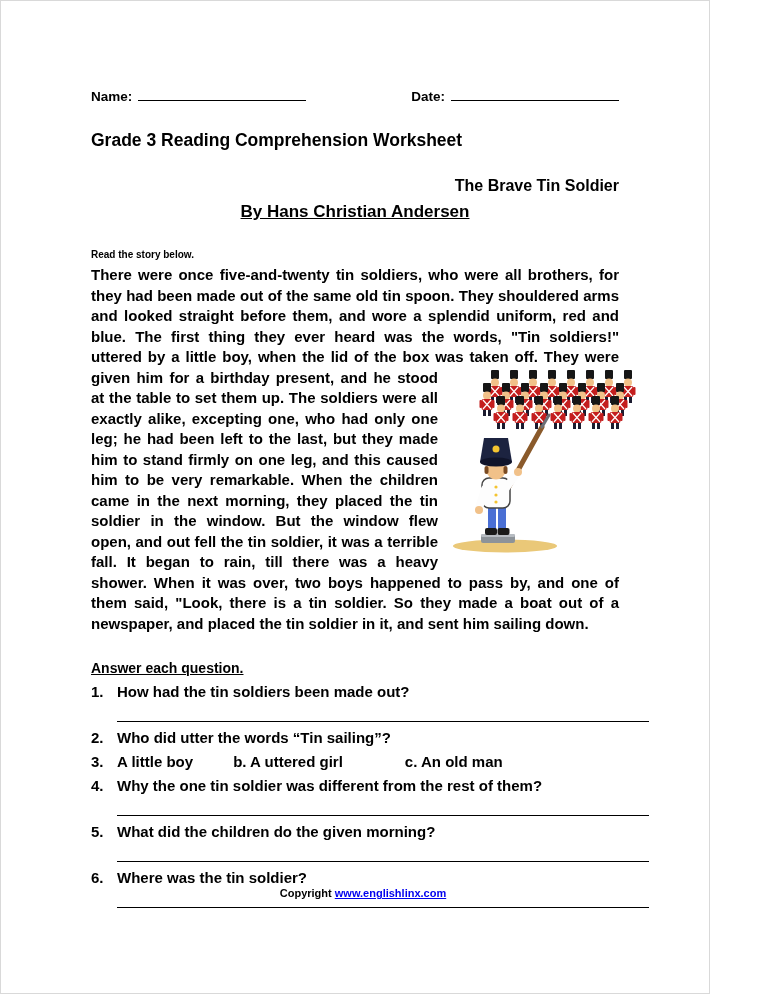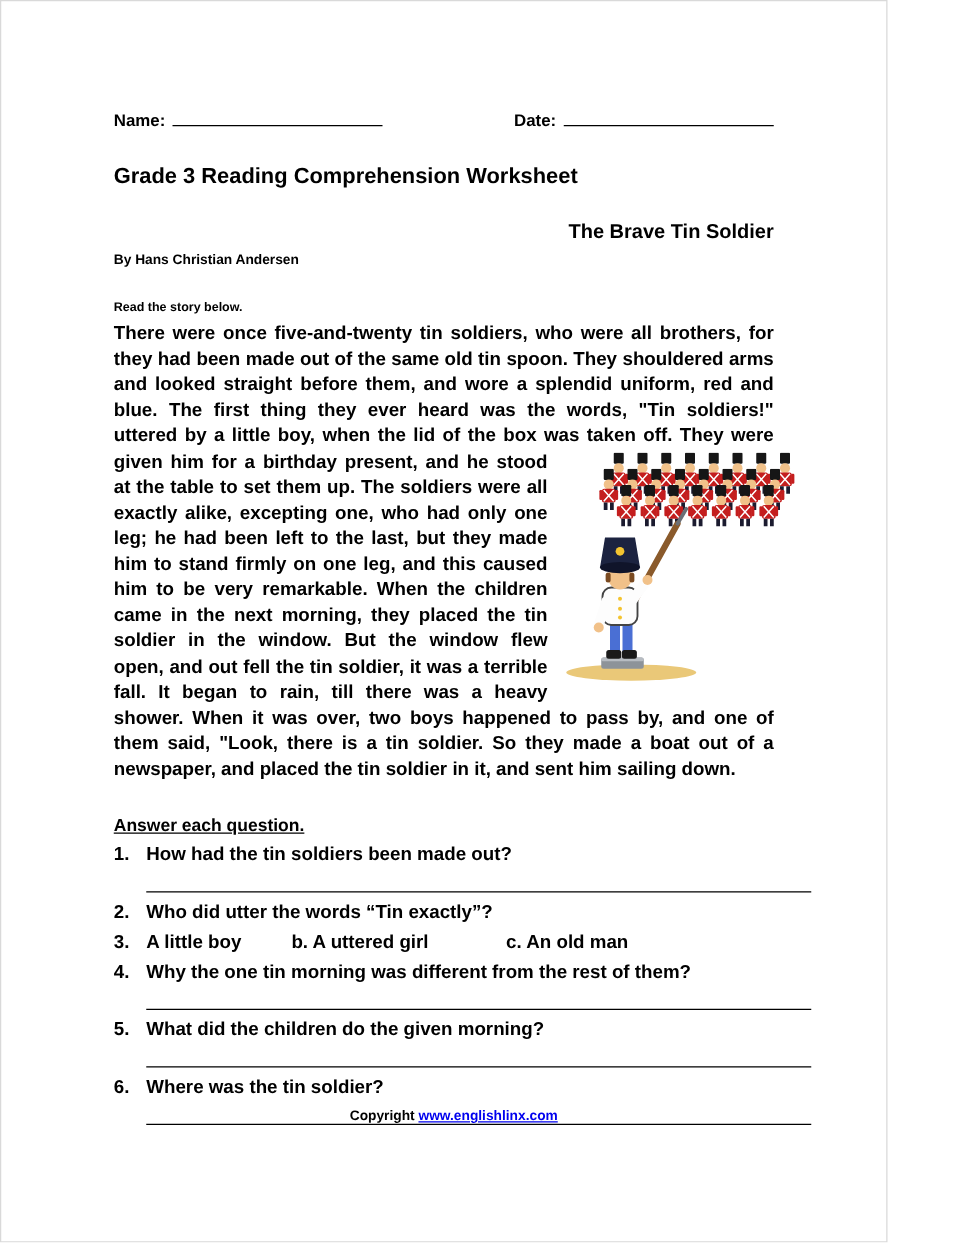--- a/index.html
+++ b/index.html
@@ -27,21 +27,21 @@
     display: inline-block;
     border-bottom: 1.5px solid #000;
     height: 11px;
     vertical-align: baseline;
   }
   .name-blank { width: 168px; margin-left: 6px; }
   .date-blank { width: 168px; margin-left: 6px; }
 
   .ws-title   { text-align: left; font-size: 17.5px; margin: 26px 0 0; }
   .story-title{ text-align: right; font-size: 16px;   margin: 26px 0 0; }
-  .story-author{ font-size: 11px; margin: 7px 0 0; }
+  .story-author{ text-align: center; font-size: 17px; margin: 7px 0 0; text-decoration: underline; }
 
   .instruction { font-size: 10px; margin: 27px 0 0; }
 
   .story {
     font-size: 15px;
     line-height: 20.5px;
     text-align: justify;
     margin-top: 5px;
   }
   .illustration {
@@ -180,33 +180,33 @@
   <p class="q-heading">Answer each question.</p>
 
   <div class="q-row">
     <span class="q-num">1.</span>
     <span class="q-text">How had the tin soldiers been made out?</span>
   </div>
   <div class="answer-line"></div>
 
   <div class="q-row">
     <span class="q-num">2.</span>
-    <span class="q-text">Who did utter the words “Tin exactly”?</span>
+    <span class="q-text">Who did utter the words “Tin sailing”?</span>
   </div>
 
   <div class="q-row">
     <span class="q-num">3.</span>
     <span class="q-text">A little boy</span>
     <span class="q-text opt-b">b. A uttered girl</span>
     <span class="q-text opt-c">c. An old man</span>
   </div>
 
   <div class="q-row">
     <span class="q-num">4.</span>
-    <span class="q-text">Why the one tin morning was different from the rest of them?</span>
+    <span class="q-text">Why the one tin soldier was different from the rest of them?</span>
   </div>
   <div class="answer-line"></div>
 
   <div class="q-row">
     <span class="q-num">5.</span>
     <span class="q-text">What did the children do the given morning?</span>
   </div>
   <div class="answer-line"></div>
 
   <div class="q-row">

